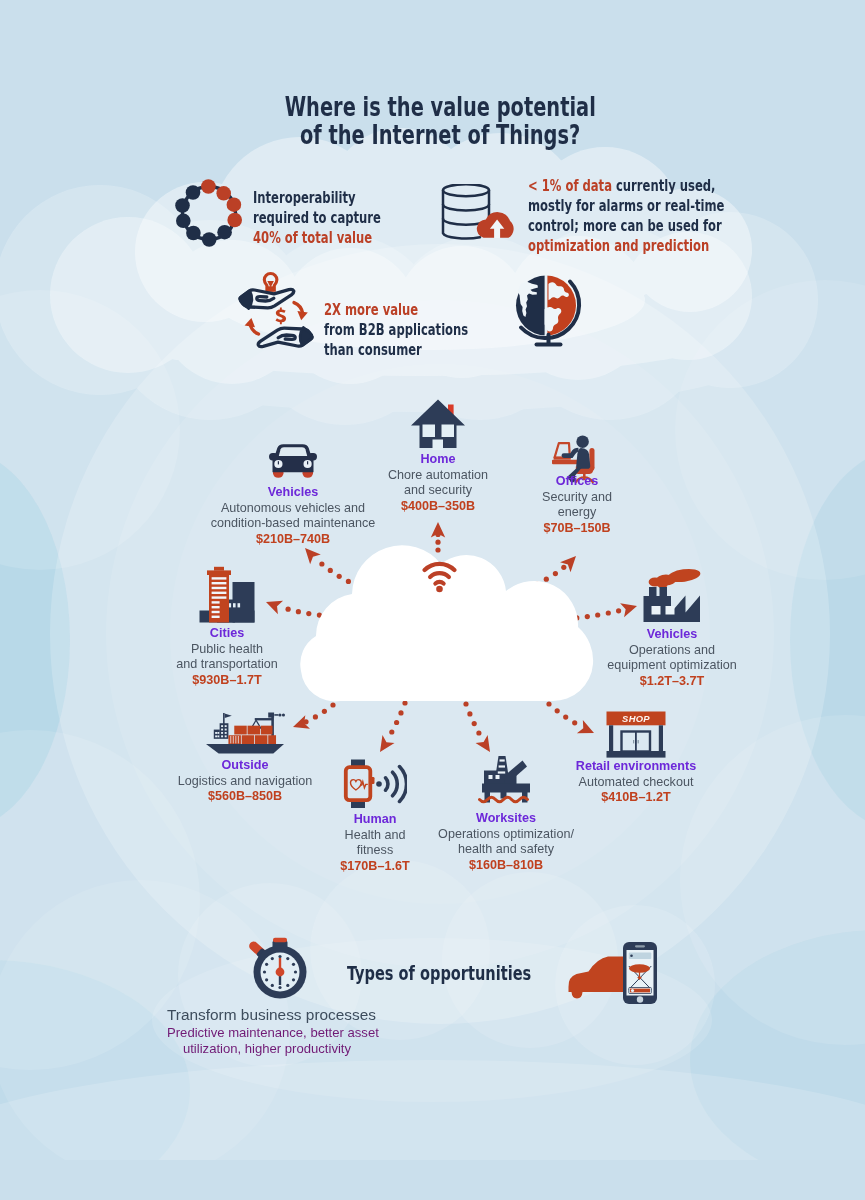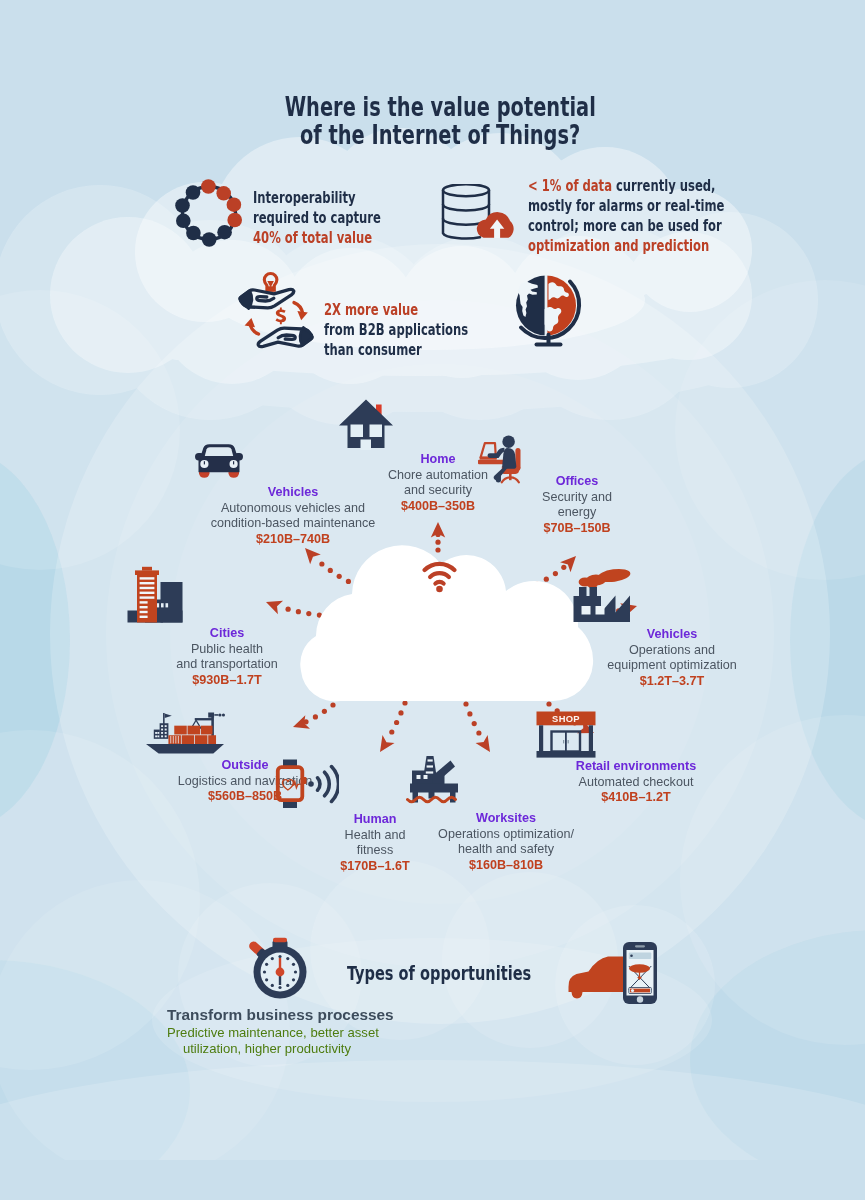--- a/index.html
+++ b/index.html
@@ -23,32 +23,32 @@
   #centertxt{position:absolute;left:301px;top:595px;width:280px;text-align:center;}
   #centertxt div{white-space:nowrap;}
   #centertxt .h{font-weight:bold;font-size:26px;line-height:26px;color:#1f2e47;
                 transform:scaleX(0.64);display:block;}
   #centertxt .s{font-weight:bold;font-size:15.2px;line-height:16.4px;color:#1f2e47;
                 transform:scaleX(0.805);display:block;}
   #centertxt .v{font-weight:bold;font-size:19.6px;line-height:21px;color:#bb4026;
                 transform:scaleX(0.782);display:block;}
   
   .node{position:absolute;text-align:center;font-family:"Liberation Sans",sans-serif;}
-  .node .ic{position:absolute;left:0;right:0;display:flex;}
+  .node .ic{position:absolute;left:0;right:0;display:flex;justify-content:center;font-style:italic;}
   .node .tx{position:absolute;left:0;width:100%;}
   .node .nm{font-weight:bold;font-size:12.6px;line-height:15.7px;color:#6d28d9;white-space:nowrap;}
   .node .ds{font-size:12.6px;line-height:15.7px;color:#4b5561;white-space:nowrap;}
   .node .vl{font-weight:bold;font-size:12.6px;line-height:15.7px;color:#c0411f;white-space:nowrap;}
   
   #opptitle{position:absolute;font-weight:bold;font-size:19.4px;color:#1f2e47;white-space:nowrap;
             transform:scaleX(0.835);transform-origin:left center;
             font-family:"DejaVu Sans Condensed","DejaVu Sans",sans-serif;}
   .opp{position:absolute;text-align:center;font-family:"Liberation Sans",sans-serif;}
-  .opp .nm{font-weight:bold;font-size:15.4px;line-height:18.8px;color:#3d4c5c;white-space:nowrap;}
-  .opp .ds{font-size:13.1px;line-height:16.5px;color:#4d7c0f;white-space:nowrap;}
+  .opp .nm{font-weight:normal;font-size:15.4px;line-height:18.8px;color:#3d4c5c;white-space:nowrap;}
+  .opp .ds{font-size:13.1px;line-height:16.5px;color:#701a75;white-space:nowrap;}
 </style>
 </head>
 <body>
 
 <div id="stage">
 
 <svg id="bg" viewBox="0 0 865 1200" width="865" height="1200">
   <rect x="0" y="0" width="865" height="1200" fill="#cadfec"></rect>
 
   <g>

